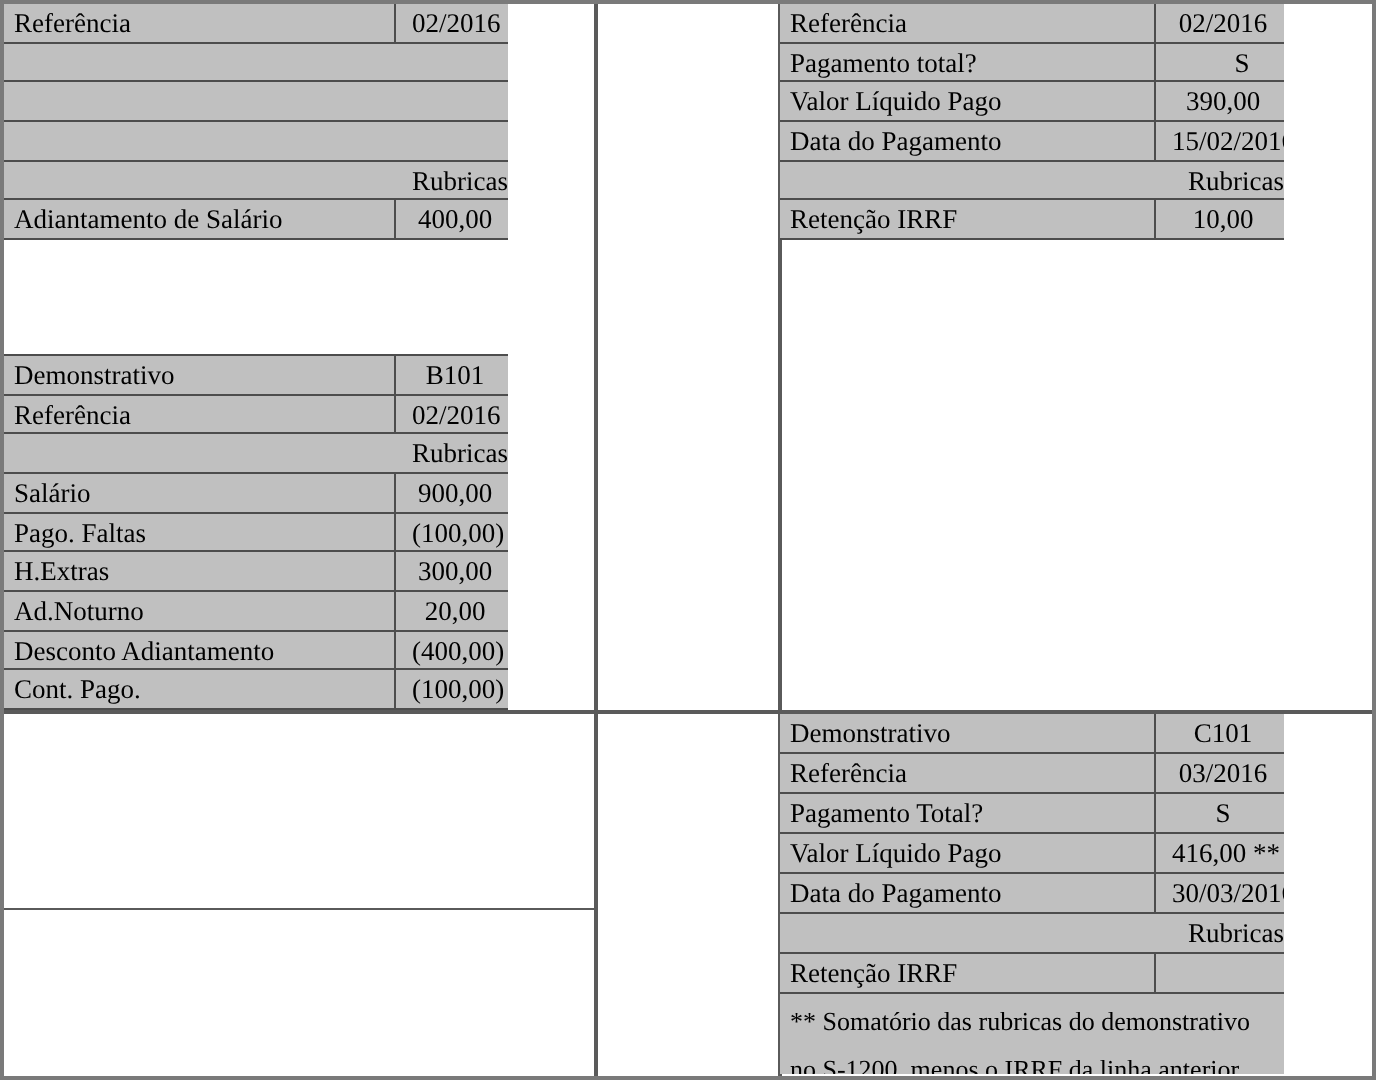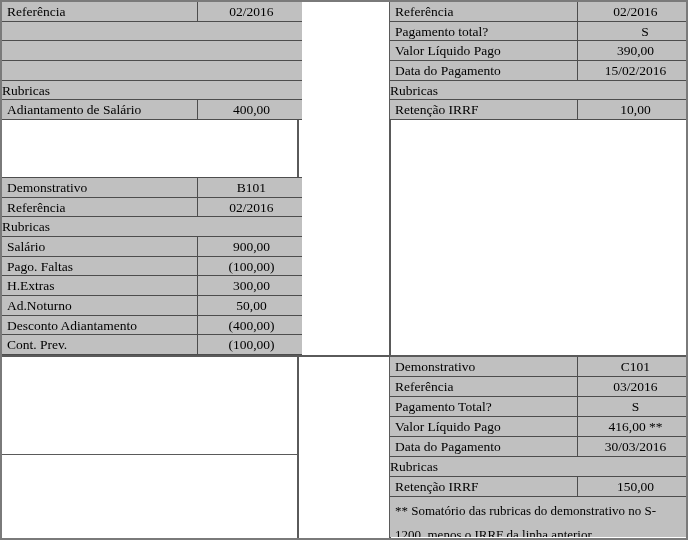--- a/index.html
+++ b/index.html
@@ -19,38 +19,38 @@
     pointer-events:none;
     z-index:5;
   }
   .vline{position:absolute;top:0;bottom:0;width:2px;background:#5a5a5a;z-index:2;}
   .vline.l{left:297px;}
   .vline.r{left:389px;}
   .hline{position:absolute;background:#5a5a5a;z-index:2;}
   .hline.full{top:355px;left:0;width:688px;height:2px;}
   .hline.leftbox{top:454px;left:0;width:298px;height:1px;}
 
-  .tbl{position:absolute;width:300px;z-index:3;}
+  .tbl{position:absolute;width:252px;z-index:3;}
   .tbl.bt{border-top:1px solid #4d4d4d;}
   .row{
     display:flex;
     background:#c0c0c0;
     border-bottom:1px solid #4d4d4d;
     overflow:hidden;
   }
   .tbl-a .row,.tbl-b .row,.tbl-c .row{height:19.67px;}
   .tbl-d .row{height:20px;}
   .tbl-d .row.footnote{height:40px;border-bottom:none;}
   .cell{padding:1px 5px 0 5px;line-height:17.5px;white-space:nowrap;}
   .label{flex:0 0 196px;border-right:1px solid #4d4d4d;}
   .tbl-right .label{flex:0 0 188px;}
   .value{flex:1;padding-left:8px;text-align:center;}
   .value.indent{padding-left:27px;}
   .row.merged .cell{flex:1;border-right:none;}
-  .row.section{justify-content:flex-start;}
+  .row.section{justify-content:flex-end;}
   .row.section .cell{flex:0 0 auto;border-right:none;padding:1px 0 0 0;}
   .row.title .cell{font-weight:normal;}
   .row.footnote .cell{
     flex:1;border-right:none;
     white-space:normal;
     font-size:13px;line-height:24px;
     padding:2px 6px 0 5px;
   }
 </style>
 </head>
@@ -131,28 +131,28 @@
     <div class="row kv">
       <div class="cell label">Pago. Faltas</div>
       <div class="cell value">(100,00)</div>
     </div>
     <div class="row kv">
       <div class="cell label">H.Extras</div>
       <div class="cell value">300,00</div>
     </div>
     <div class="row kv">
       <div class="cell label">Ad.Noturno</div>
-      <div class="cell value">50,00</div>
+      <div class="cell value">20,00</div>
     </div>
     <div class="row kv">
       <div class="cell label">Desconto Adiantamento</div>
       <div class="cell value">(400,00)</div>
     </div>
     <div class="row kv">
-      <div class="cell label">Cont. Prev.</div>
+      <div class="cell label">Cont. Pago.</div>
       <div class="cell value">(100,00)</div>
     </div>
   </div>
 
   <div class="tbl tbl-d tbl-right" style="left:390px;top:357px;">
     <div class="row kv title">
       <div class="cell label">Demonstrativo</div>
       <div class="cell value">C101</div>
     </div>
     <div class="row kv">
@@ -169,19 +169,18 @@
     </div>
     <div class="row kv">
       <div class="cell label">Data do Pagamento</div>
       <div class="cell value">30/03/2016</div>
     </div>
     <div class="row section">
       <div class="cell">Rubricas</div>
     </div>
     <div class="row kv">
       <div class="cell label">Retenção IRRF</div>
-      <div class="cell value">150,00</div>
     </div>
     <div class="row footnote">
       <div class="cell">** Somatório das rubricas do demonstrativo no S-1200, menos o IRRF da linha anterior.</div>
     </div>
   </div>
 </div>
 
 </body></html>

